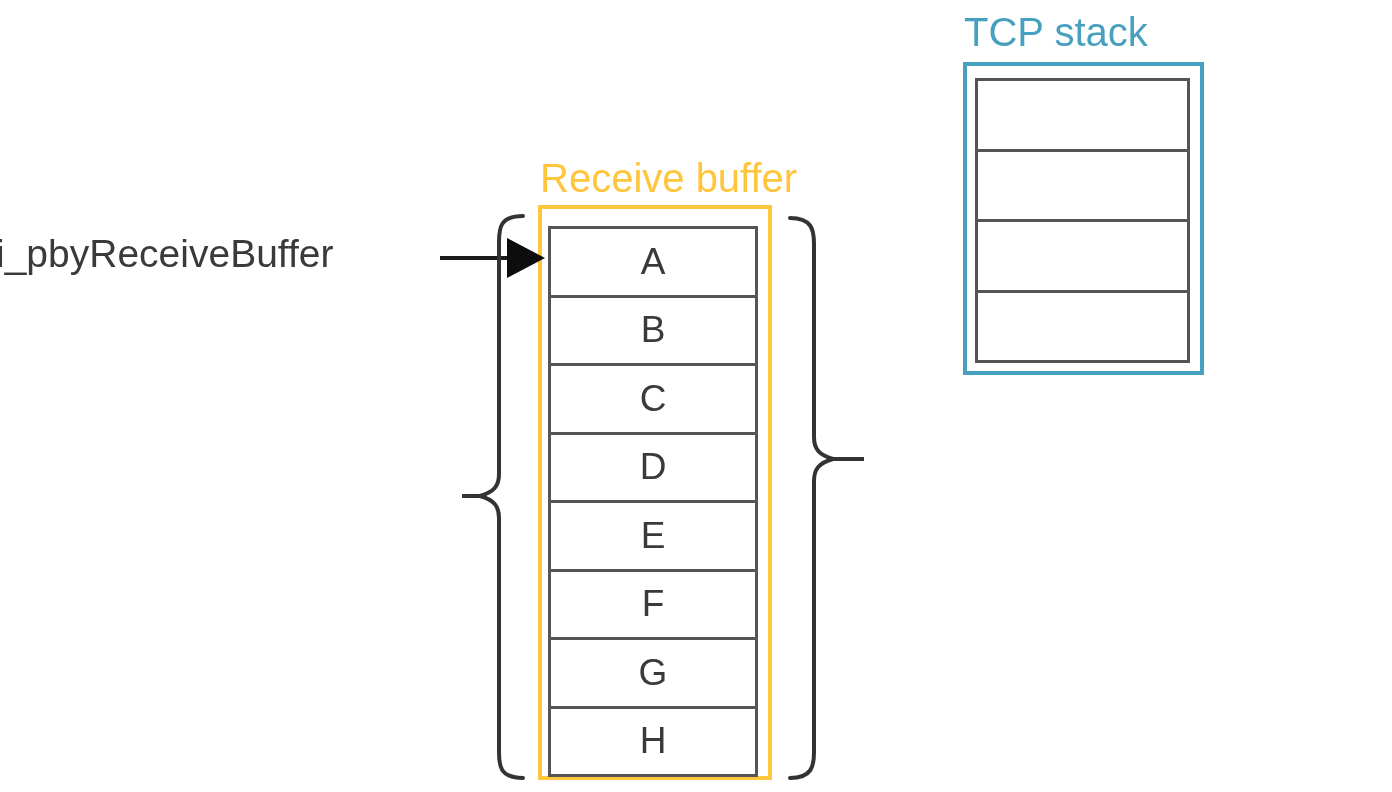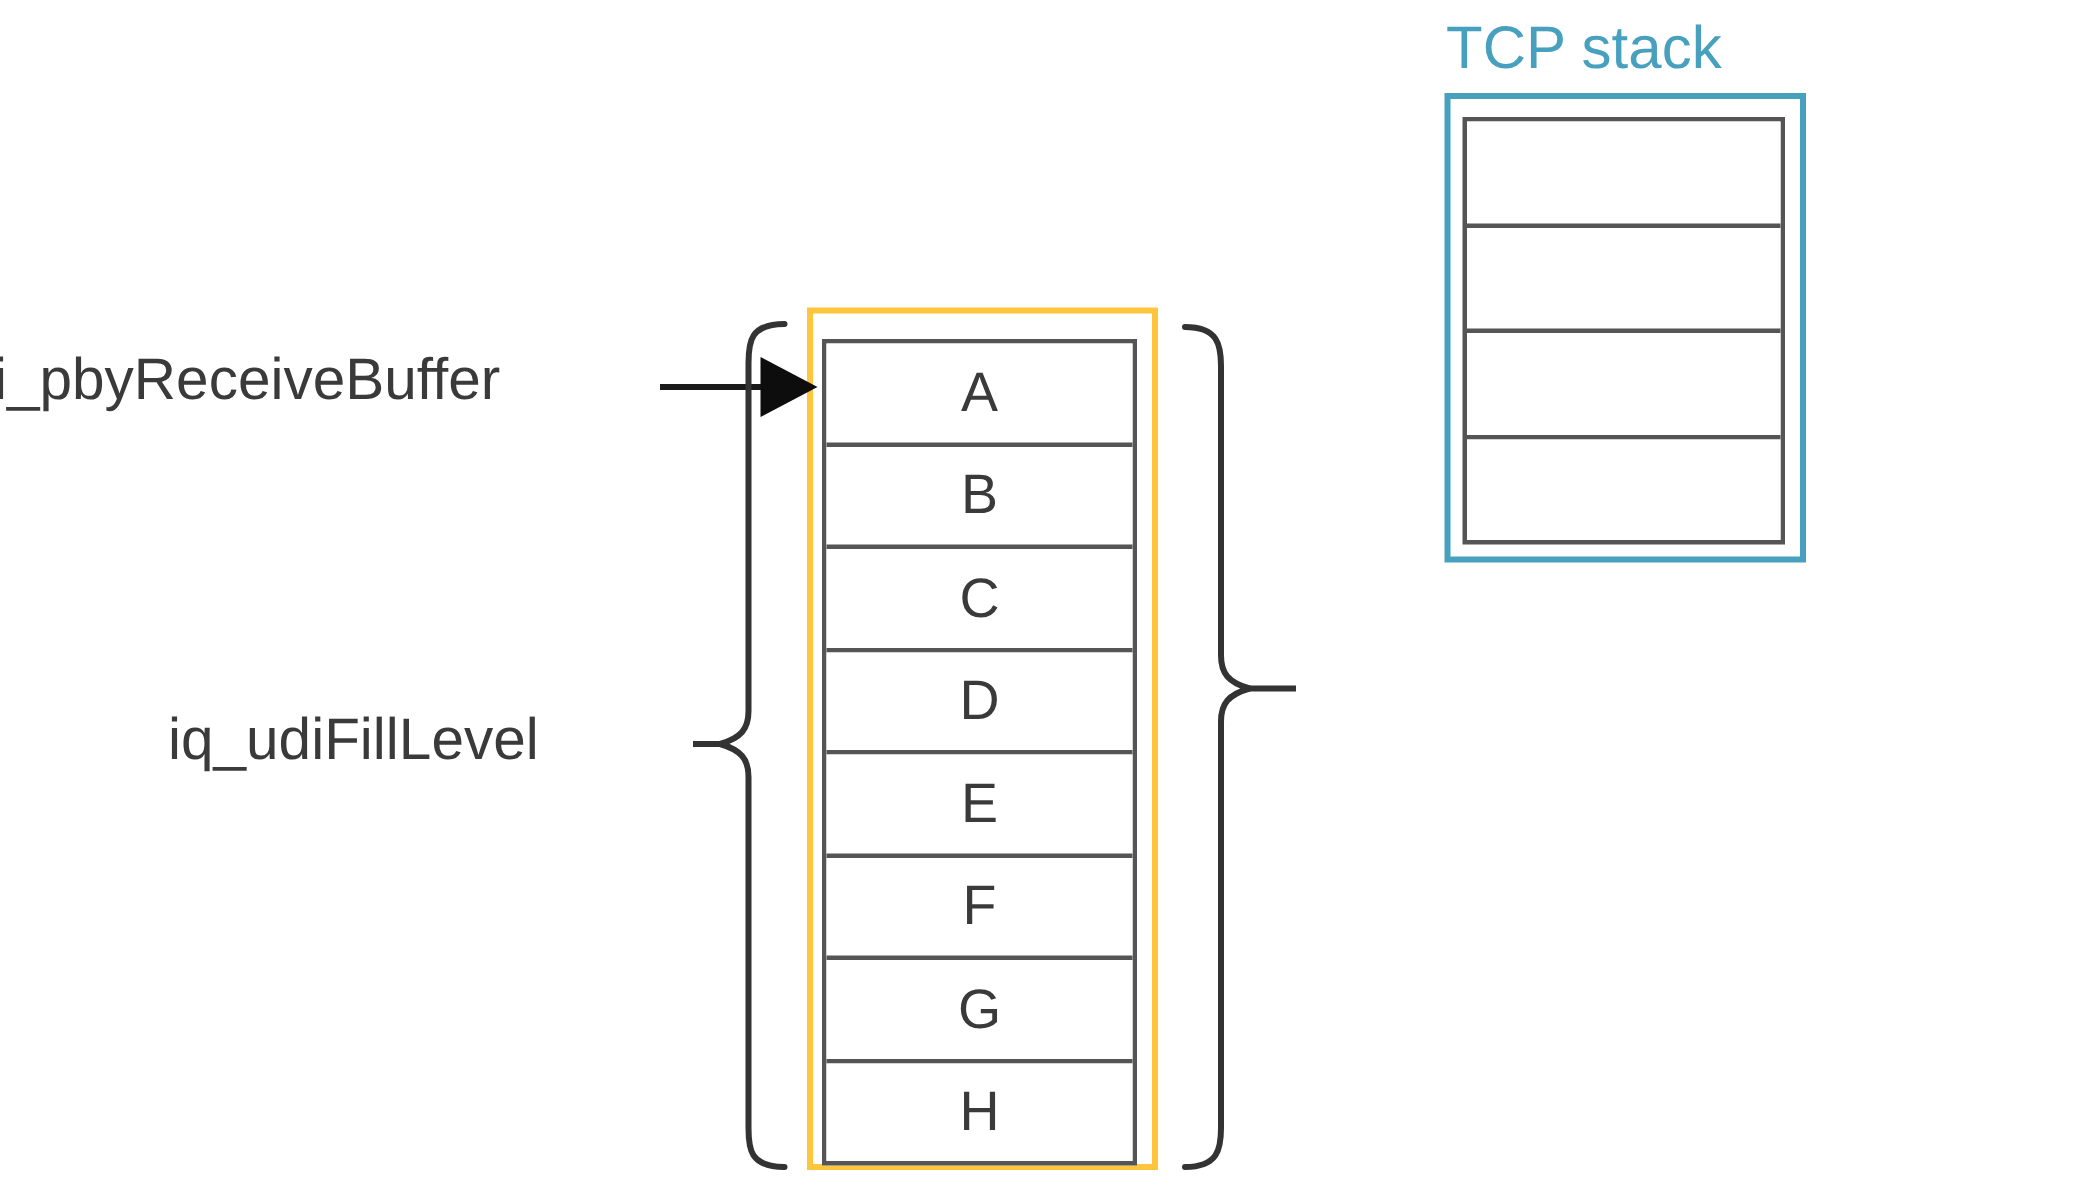--- a/index.html
+++ b/index.html
@@ -118,23 +118,23 @@
     pointer-events: none;
   }
 </style>
 </head>
 <body>
 
 <div id="stage">
 
   <div class="label label-ptr">i_pbyReceiveBuffer</div>
 
-  <div class="label label-fill">iq_udiFillLevel</div>
 
 
+  <div class="title title-recv">Receive buffer</div>
 
   <div class="title title-tcp">TCP stack</div>
 
   <div class="recv-frame"></div>
   <div class="recv-cells">
     <div class="cell">A</div>
     <div class="cell">B</div>
     <div class="cell">C</div>
     <div class="cell">D</div>
     <div class="cell">E</div>

